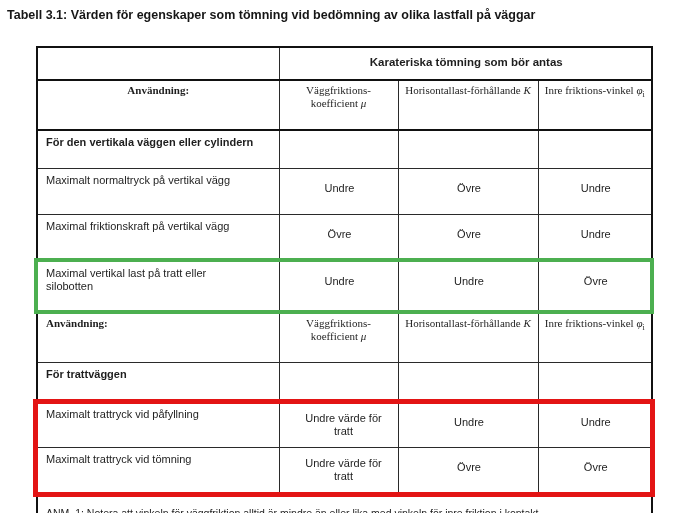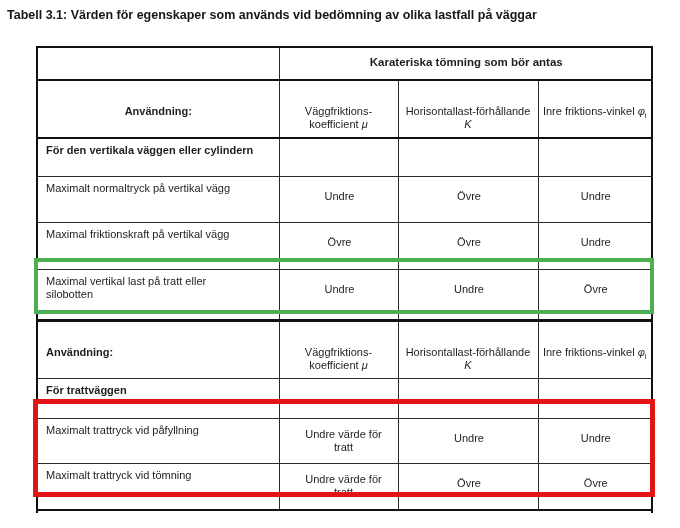--- a/index.html
+++ b/index.html
@@ -28,39 +28,39 @@
   }
   table{border:2px solid #111;}
   tr.r1 td{border-bottom:2px solid #111;}
   tr.r2 td{border-bottom:2px solid #111;}
   tr.sec2 td{border-top:3px solid #111;}
   tr.note-row td{border-top:2px solid #111;}
   .r1{height:33px;} .r2{height:50px;} .r3{height:38px;margin-left:36px;} .r4{height:46px;}
   .r5{height:47px;padding-left:28px;} .r6{height:51px;} .r7{height:50px;} .r8{height:40px;}
   .r9{height:45px;} .r10{height:47px;} .r11{height:40px;}
   .span-h{font-weight:bold;text-align:center;padding-top:8px;font-size:11.5px;}
-  .hdr-c{text-align:center;padding-top:24px;padding-left:4px;padding-right:4px;}
+  .hdr-c{text-align:center;padding-top:3px;padding-left:4px;padding-right:4px;font-family:Liberation Serif, serif;}
   .bold{font-weight:bold;}
   .center{text-align:center;}
   .label-cell{padding-right:44px;}
   .val{text-align:center;padding-top:13px;margin-top:12px;}
   .val2{text-align:center;padding-top:9px;padding-left:20px;padding-right:10px;}
   .note-cell{font-size:10.5px;padding-top:12px;white-space:nowrap;overflow:hidden;}
   .overlay{position:absolute;box-sizing:border-box;pointer-events:none;background:transparent;}
   .green-box{left:-2px;top:212px;width:620px;height:56px;border:4px solid #4caf50;}
   .red-box{left:-3px;top:353px;width:622px;height:98px;border:5px solid #e31414;}
   i{font-style:italic;}
   sub{font-size:8px;}
 </style>
 </head>
 <body>
 
 <div class="clip">
 
-  <div class="doc-title">Tabell 3.1: Värden för egenskaper som används vid bedömning av olika lastfall på väggar</div>
+  <div class="doc-title">Tabell 3.1: Värden för egenskaper som tömning vid bedömning av olika lastfall på väggar</div>
 
   <div class="table-wrap">
     <table>
       <colgroup>
         <col style="width:242px">
           <col style="width:119px">
           <col style="width:140px">
           <col style="width:114px">
       </colgroup>
 

